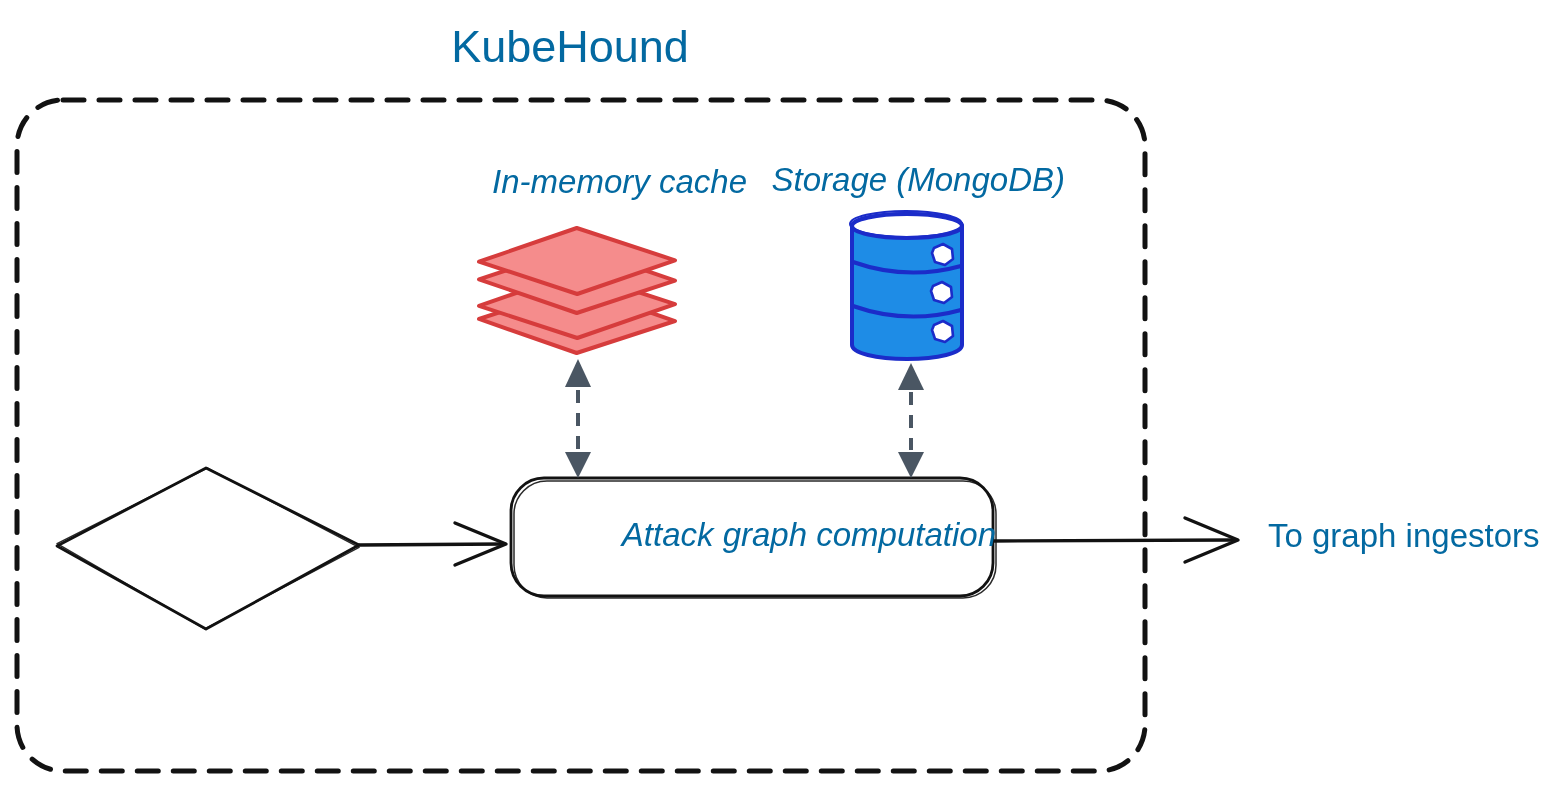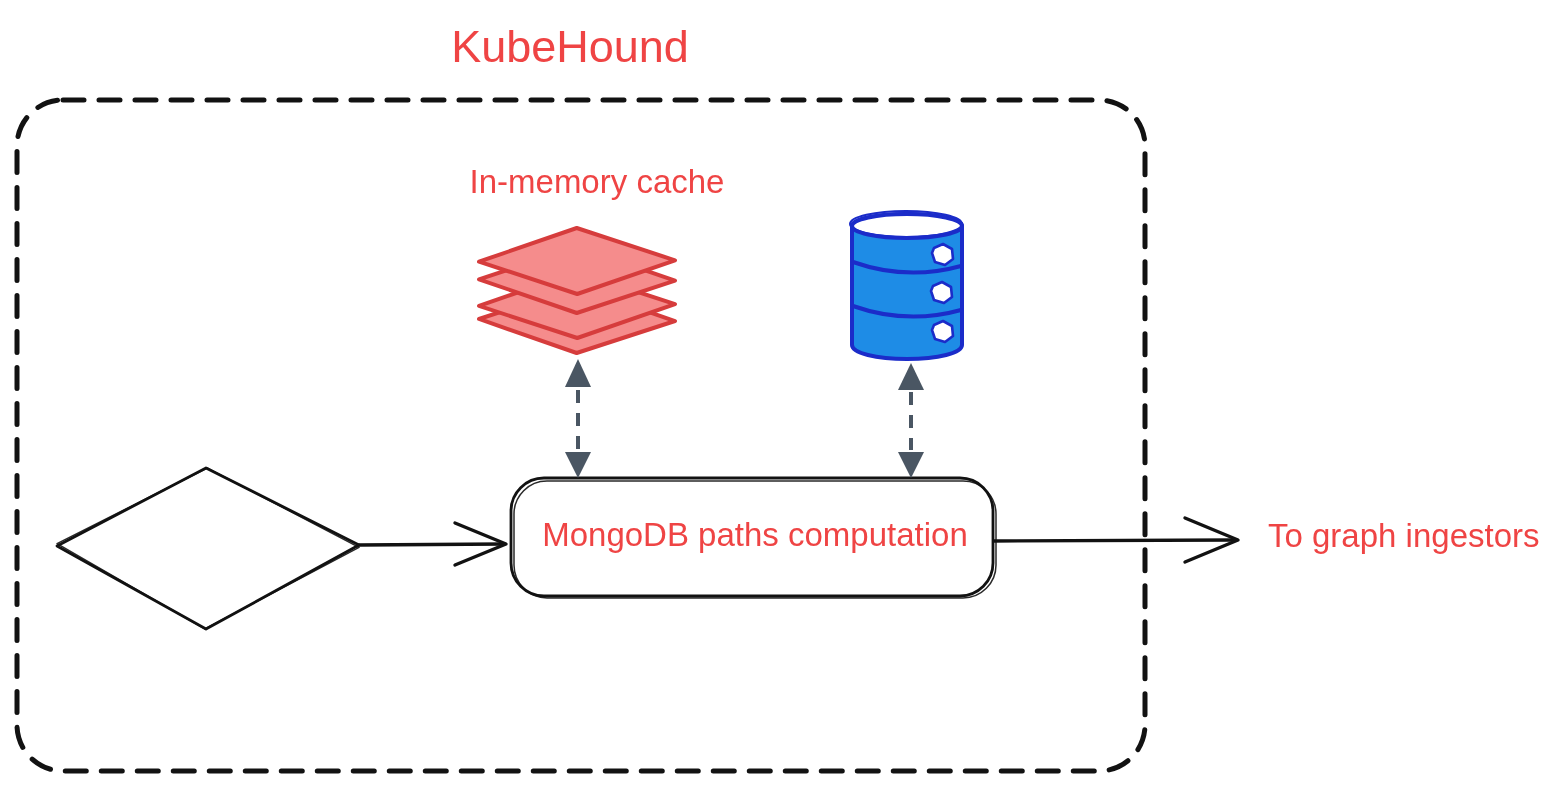--- a/index.html
+++ b/index.html
@@ -18,24 +18,24 @@
     background:var(--bg);
     font-family:"Liberation Sans", sans-serif;
     color:var(--line);
     overflow:hidden;
   }
   .stage svg{position:absolute;left:0;top:0;}
   .lbl{
     position:absolute;
     font-size:33px;
     line-height:36px;
-    color:#ef4444;
+    color:#0369a1;
     white-space:nowrap;
   }
-  .lbl.center{text-align:center;}
+  .lbl.center{text-align:right;font-style:italic;}
   .title{
     left:345px;top:22px;width:450px;
     font-size:45px;line-height:50px;text-align:center;
   }
   .cache-label{left:447px;top:164px;width:300px;}
   .storage-label{left:765px;top:162px;width:300px;}
   .ingestors-label{left:51px;top:526px;width:300px;}
   .computation-label{left:514px;top:517px;width:482px;}
   .output-label{left:1268px;top:518px;}
 
@@ -110,16 +110,17 @@
       <ellipse class="db-top" cx="907" cy="226" rx="55" ry="12"></ellipse>
       <ellipse class="db-ghost" cx="906" cy="224" rx="56" ry="13"></ellipse>
       <path class="db-blob" d="M934,248 l9,-4 l9,5 l1,10 l-8,6 l-10,-3 l-3,-9 z"></path>
       <path class="db-blob" d="M933,286 l9,-4 l9,5 l1,10 l-8,6 l-10,-3 l-3,-9 z"></path>
       <path class="db-blob" d="M934,325 l9,-4 l9,5 l1,10 l-8,6 l-10,-3 l-3,-9 z"></path>
     </g>
   </svg>
 
   <div class="lbl title">KubeHound</div>
   <div class="lbl center cache-label">In-memory cache</div>
-  <div class="lbl center computation-label">MongoDB paths computation</div>
+  <div class="lbl center storage-label">Storage (MongoDB)</div>
+  <div class="lbl center computation-label">Attack graph computation</div>
   <div class="lbl output-label">To graph ingestors</div>
 
 </div>
 
 </body></html>

